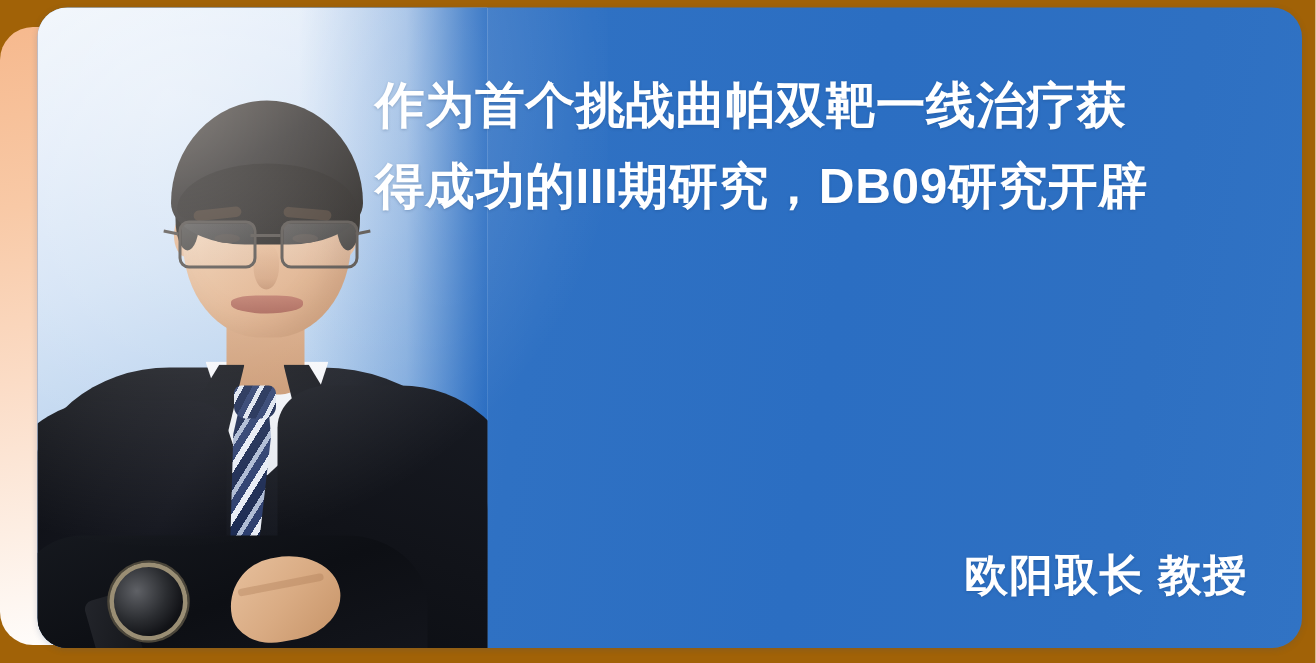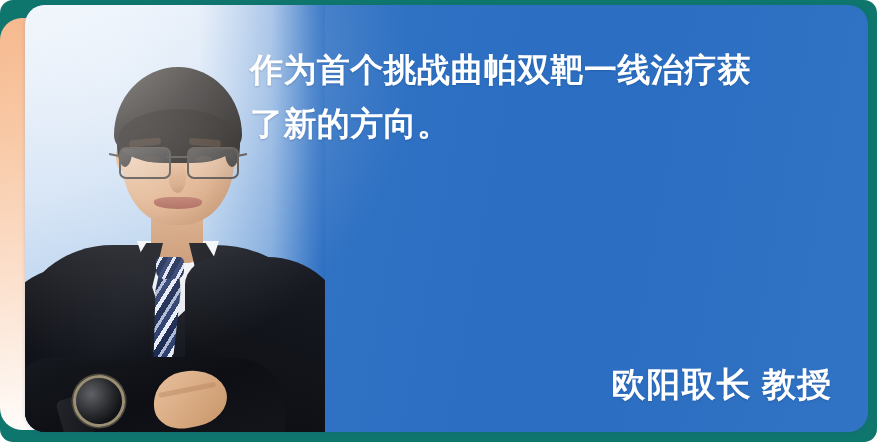--- a/index.html
+++ b/index.html
@@ -14,22 +14,21 @@
     font-family: "Liberation Sans", "DejaVu Sans", sans-serif;
     position: relative;
   }
 
   
   #stage {
     position: absolute;
     inset: 0;
     width: 877px;
     height: 442px;
-    background: #0f766e;
-    border-radius: 13px;
+    background: #a16207;
   }
 
   
   .accent-card {
     position: absolute;
     left: 0px;
     top: 18px;
     width: 120px;
     height: 412px;
     border-radius: 22px;
@@ -287,21 +286,21 @@
   
   .attribution {
     position:absolute;
     right: 36px;
     bottom: 28px;
     z-index: 5;
     text-align: right;
     color:#ffffff;
   }
   .speaker-name {
-    font-size: 34px;
+    font-size: 29px;
     font-weight: 700;
     letter-spacing: 1px;
     line-height: 40px;
     text-shadow: 0 1px 2px rgba(20,50,95,0.25);
   }
   .speaker-affiliation {
     font-size: 25px;
     font-weight: 400;
     letter-spacing: 1px;
     line-height: 40px;
@@ -350,21 +349,21 @@
           <div class="lens right"></div>
           <div class="bridge"></div>
           <div class="temple l"></div>
           <div class="temple r"></div>
         </div>
       </div>
     </div>
 
     <div class="quote">
       <div class="quote-line">作为首个挑战曲帕双靶一线治疗获</div>
-      <div class="quote-line">了新的方向。</div>
+      <div class="quote-line">得成功的III期研究，DB09研究开辟</div>
     </div>
 
     <div class="attribution">
       <div class="speaker-name">欧阳取长 教授</div>
     </div>
 
   </div>
 </div>
 
 </body></html>

